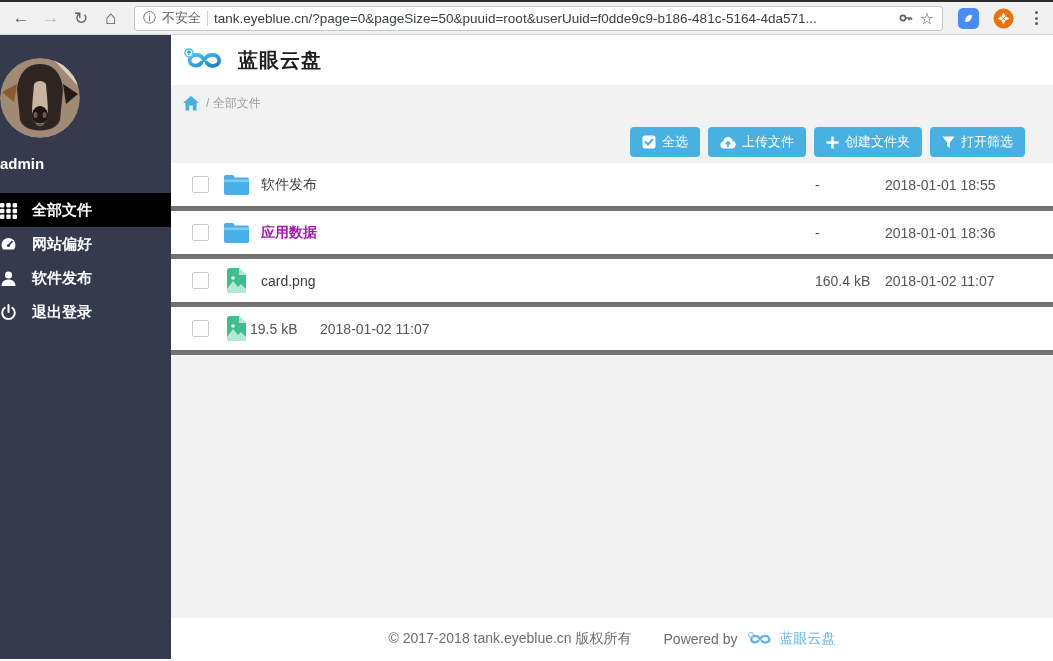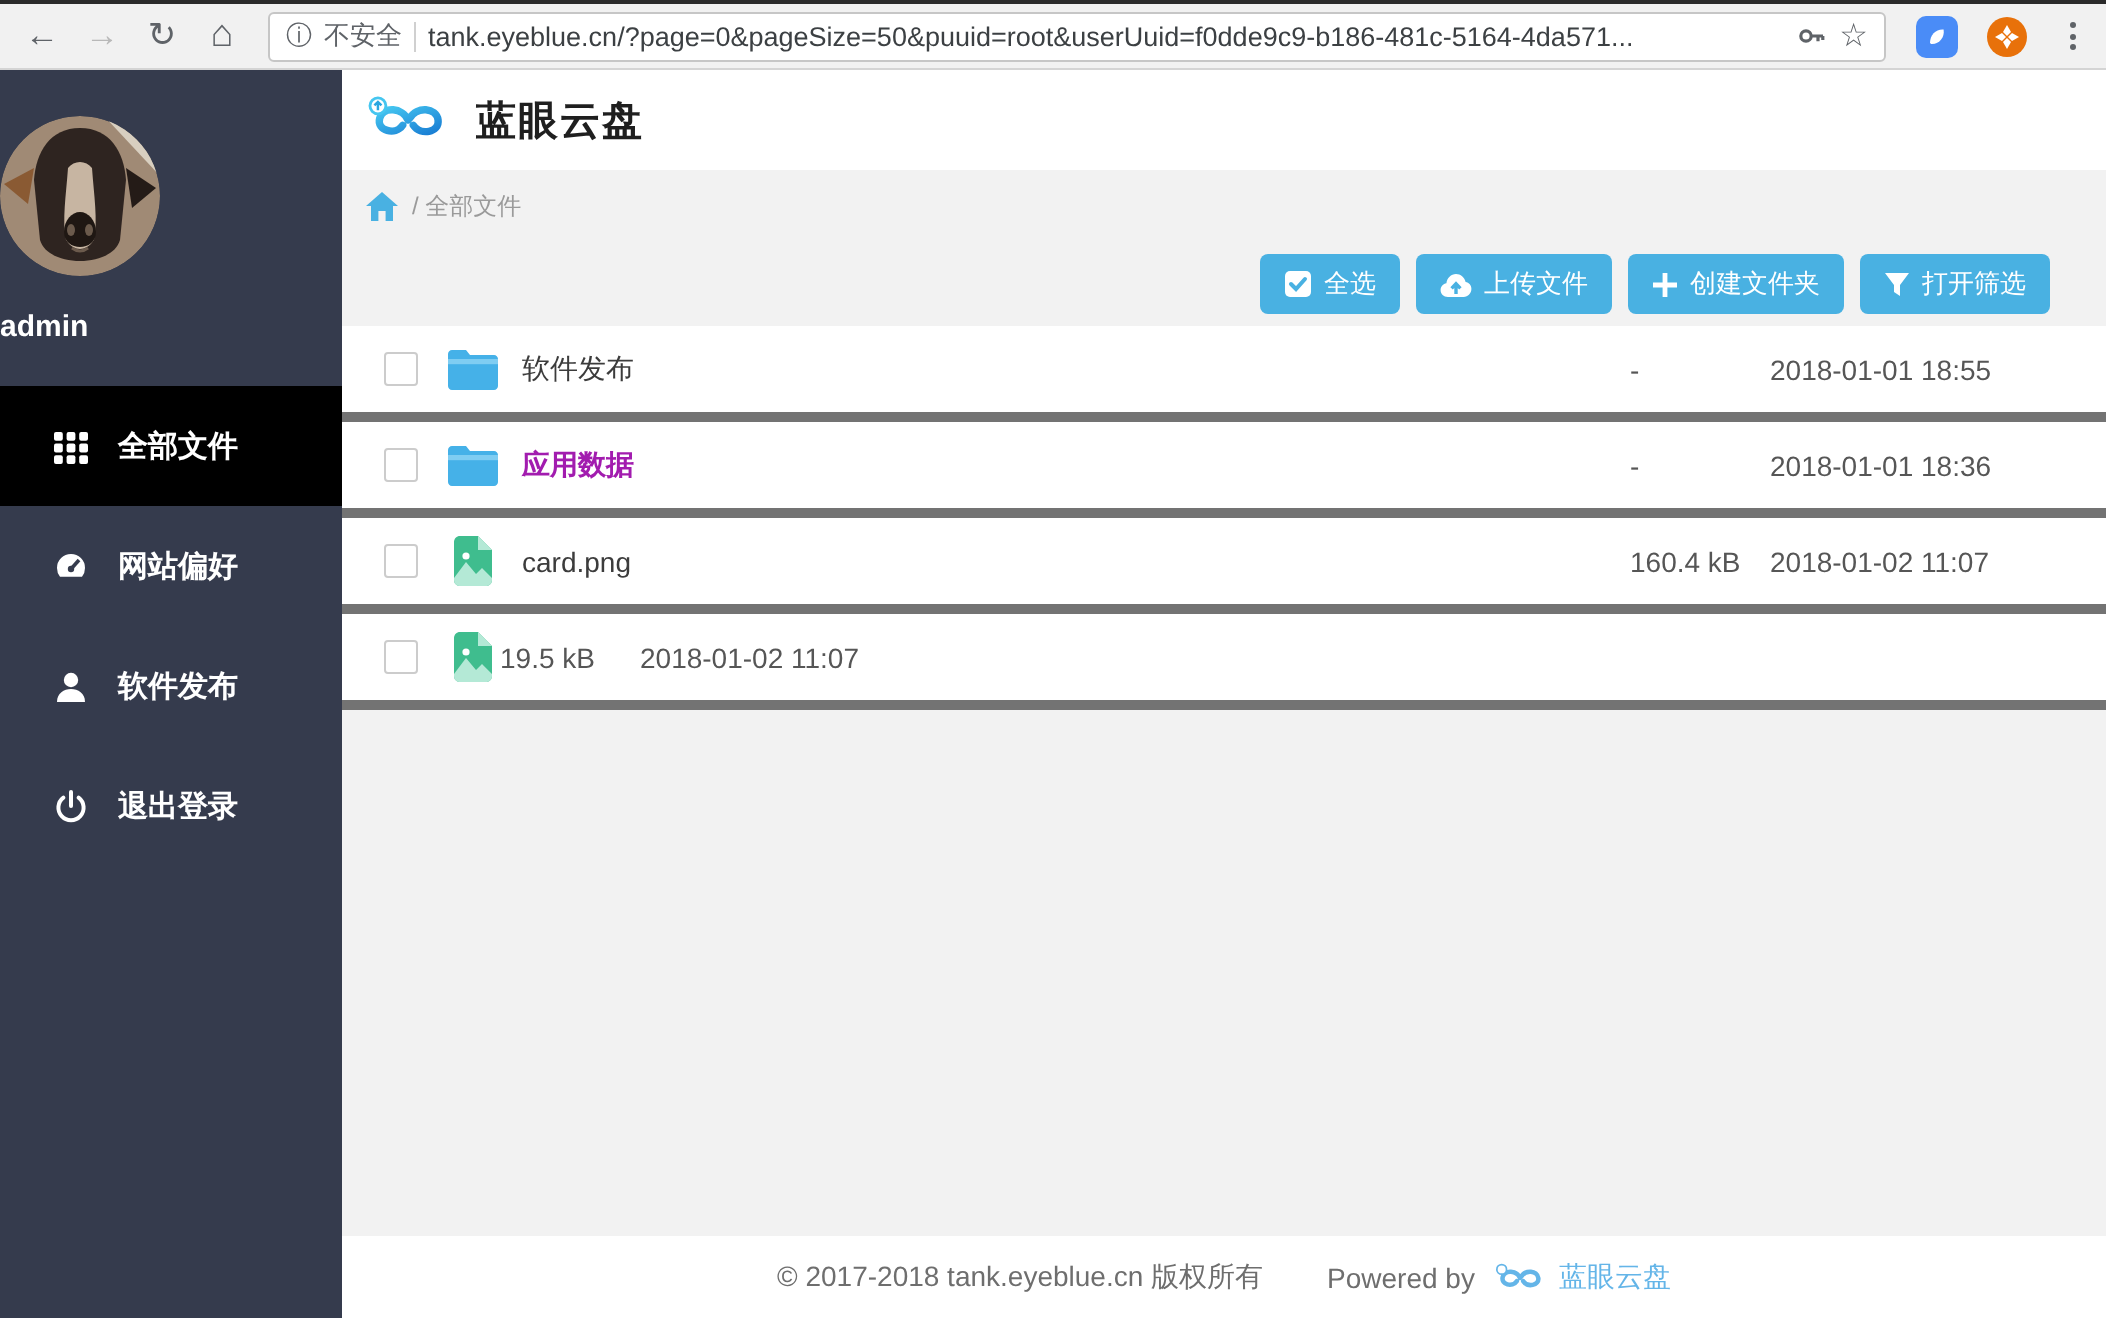--- a/index.html
+++ b/index.html
@@ -28,21 +28,21 @@
 
   
   .app { display:flex; height:624px; }
 
   .sidebar { width:171px; background:#353b4d; color:#fff; flex:none; display:flex;
     flex-direction:column; align-items:flex-start; }
   .avatar { width:80px; height:80px; border-radius:50%; overflow:hidden; margin-top:23px; flex:none; }
   .avatar svg { display:block; }
   .username { font-size:15px; font-weight:bold; margin-top:17px; }
   .menu { width:100%; margin-top:21px; }
-  .menu-item { height:60px; display:flex; align-items:center; padding-left:27px; gap:15px;
+  .menu-item { height:34px; display:flex; align-items:center; gap:15px;
     font-size:15px; font-weight:bold; cursor:pointer; }
   .menu-item.active { background:#000; }
   .menu-item .mi-icon { width:17px; height:17px; flex:none; display:flex; }
 
   .main { flex:1; display:flex; flex-direction:column; background:#f2f2f2; min-width:0; }
   .app-header { height:50px; background:#fff; display:flex; align-items:center; padding-left:10px; gap:11px; }
   .app-title { font-size:20px; font-weight:bold; color:#1f1f1f; letter-spacing:1px; }
   .breadcrumb { height:36px; display:flex; align-items:center; padding-left:12px; gap:7px;
     font-size:12px; color:#9a9a9a; }
   .home-icon { display:flex; }

